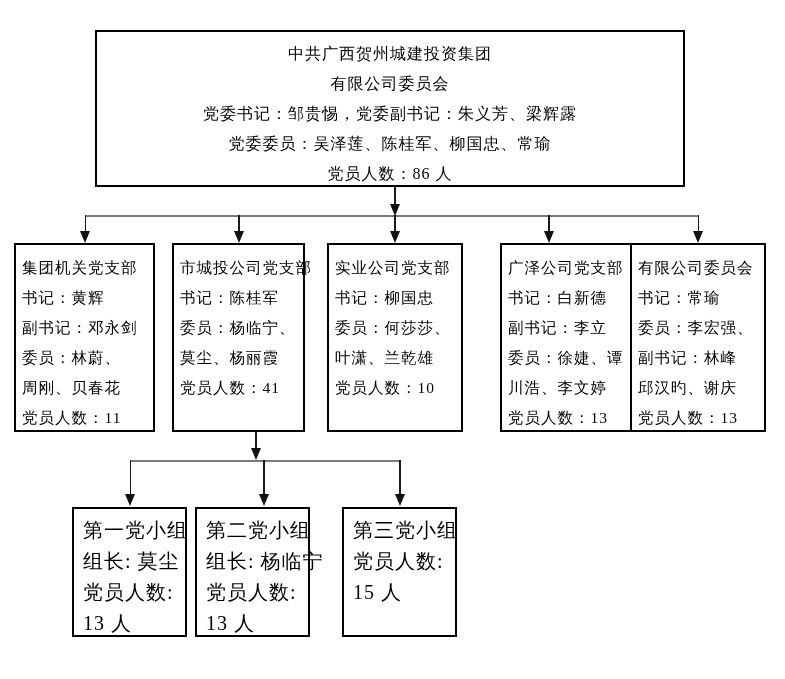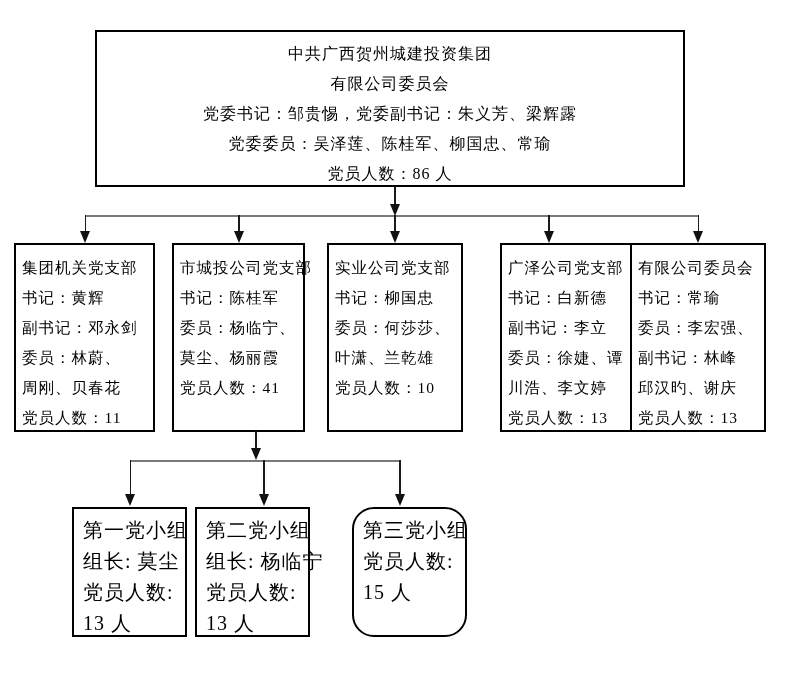--- a/index.html
+++ b/index.html
@@ -21,21 +21,21 @@
   .b1{left:14px;width:141px;}
   .b2{left:172px;width:133px;}
   .b3{left:327px;width:136px;}
   .b4{left:500px;width:137px;}
   .b5{left:630px;width:136px;}
   
   .group{top:507px;height:130px;padding:6px 0 0 9px;}
   .group .ln{line-height:31px;font-size:20px;letter-spacing:1px;}
   .g1{left:72px;width:115px;}
   .g2{left:195px;width:115px;}
-  .g3{left:352px;width:115px;border-radius:22px;}
+  .g3{left:342px;width:115px;}
   
   .vline{position:absolute;width:1.5px;background:#1a1a1a;}
   .hline{position:absolute;height:1.5px;background:#7a7a7a;}
   .arrow{
     position:absolute;width:0;height:0;
     border-left:5.5px solid transparent;border-right:5.5px solid transparent;
     border-top:12px solid #111;transform:translateX(-50%);
   }
 </style>
 </head>

